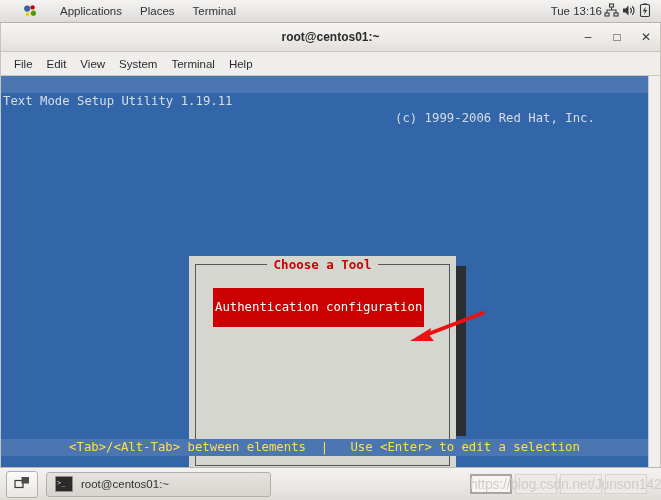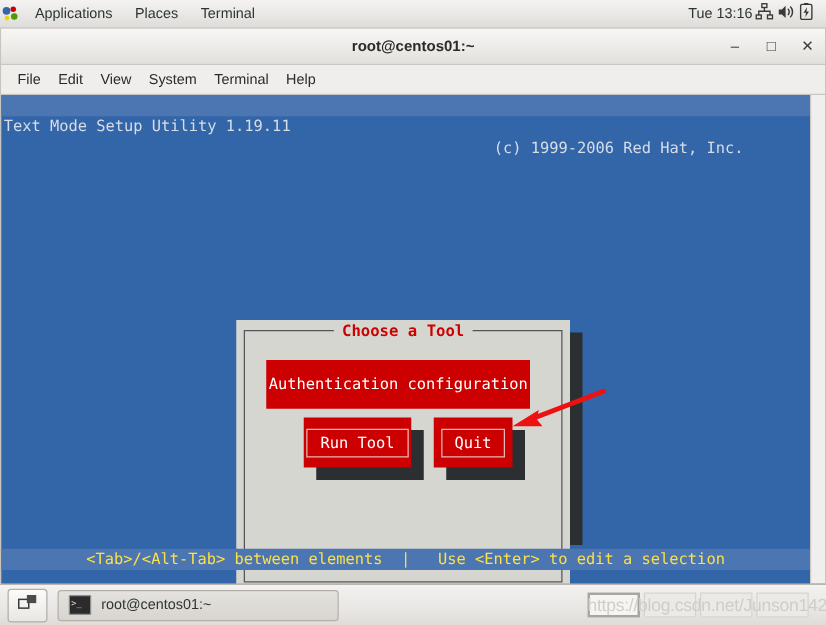--- a/index.html
+++ b/index.html
@@ -33,21 +33,21 @@
     font-size: 11.5px;
     color: #2e3436;
     box-sizing: border-box;
   }
   .panel-menu {
     padding: 2px 8px;
     margin: 0 1px;
     cursor: default;
     white-space: nowrap;
   }
-  #apps-item { display: flex; align-items: center; gap: 13px; padding-left: 0; }
+  #apps-item { display: flex; align-items: center; gap: 23px; padding-left: 22px; }
   .foot-icon { width: 14px; height: 14px; display: block; }
   #panel-right {
     margin-left: auto;
     display: flex;
     align-items: center;
     gap: 2px;
     padding-right: 9px;
   }
   #clock { font-size: 11.5px; color: #2e3436; white-space: nowrap; }
 
@@ -427,34 +427,20 @@
         <div id="dialog-shadow"></div>
 
         <div id="dialog">
           <div id="dialog-frame"></div>
           <div id="dialog-title">Choose a Tool</div>
 
           <div id="option-list">
             <div class="opt selected">Authentication configuration</div>
           </div>
 
-          <div id="button-row">
-            <div class="tui-button" id="btn-run">
-              <div class="btn-shadow"></div>
-              <div class="btn-face">
-                <div class="btn-inner">Run Tool</div>
-              </div>
-            </div>
-            <div class="tui-button" id="btn-quit">
-              <div class="btn-shadow"></div>
-              <div class="btn-face">
-                <div class="btn-inner">Quit</div>
-              </div>
-            </div>
-          </div>
         </div>
 
         <div id="tui-footer">&lt;Tab&gt;/&lt;Alt-Tab&gt; between elements  |   Use &lt;Enter&gt; to edit a selection</div>
 
         <div id="arrow-annotation">
           <svg width="90" height="42" viewBox="0 0 90 42">
             <path d="M82 5 L22 28" stroke="#ee1111" stroke-width="4" stroke-linecap="round" fill="none"></path>
             <path d="M9 33 L30 20 L28.5 27.5 L33 33 Z" fill="#ee1111"></path>
           </svg>
         </div>

